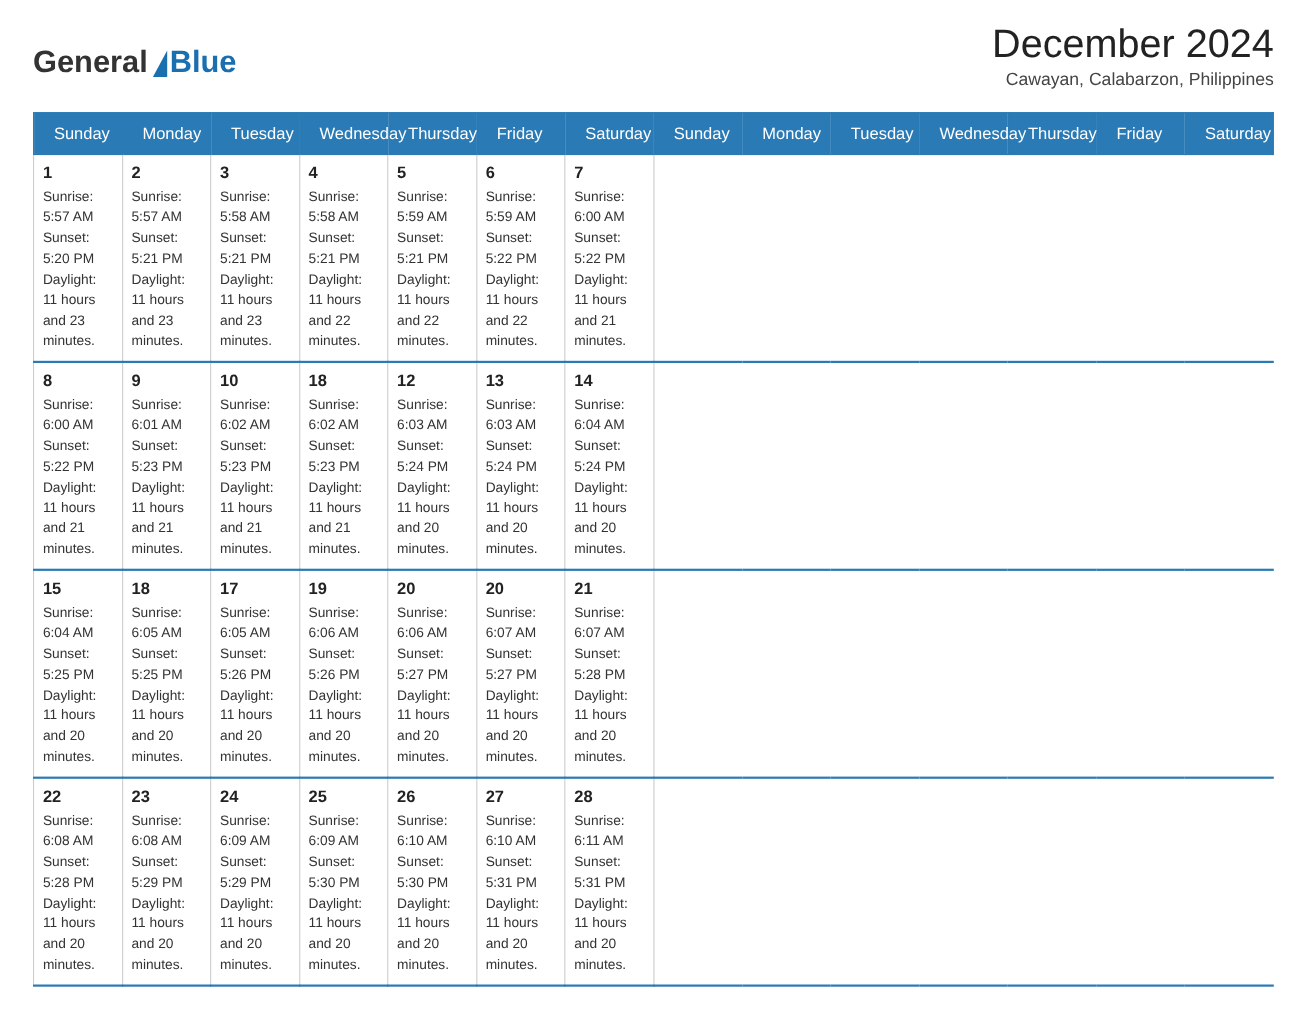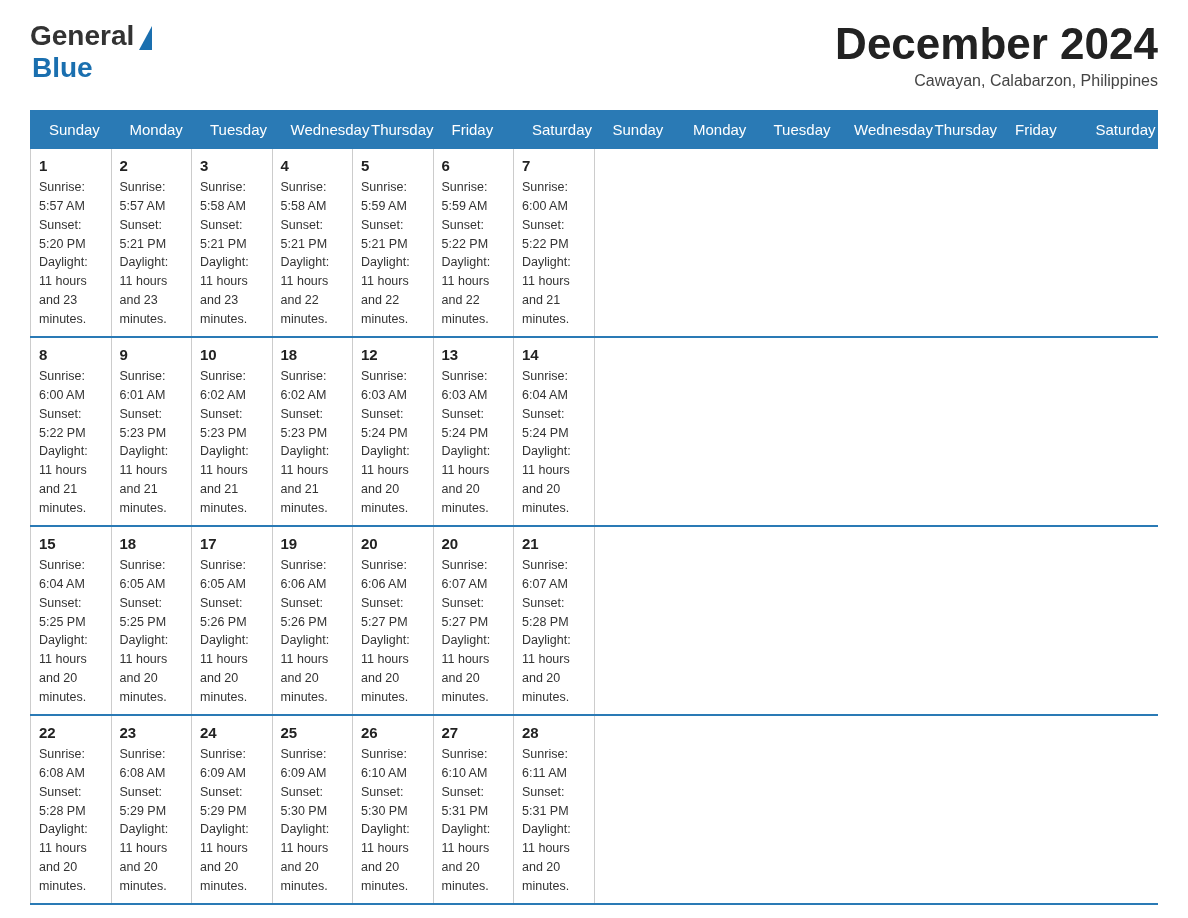--- a/index.html
+++ b/index.html
@@ -11,33 +11,34 @@
       padding: 20px 30px;
     }
     .header-area {
       display: flex;
       justify-content: space-between;
       align-items: flex-start;
       margin-bottom: 20px;
     }
     .logo-wrapper {
       display: flex;
-      flex-direction: column;
+      flex-direction: row;
+      margin-top: 20px;
     }
     .logo-row1 {
       display: flex;
       align-items: flex-end;
       gap: 2px;
     }
     .title-area {
       text-align: right;
     }
     .month-title {
-      font-size: 44px;
-      font-weight: bold;
+      font-size: 36px;
+      font-weight: normal;
       color: #222;
       line-height: 1.1;
     }
     .location-title {
       font-size: 16px;
       color: #444;
       margin-top: 4px;
     }
     table {
       width: 100%;

